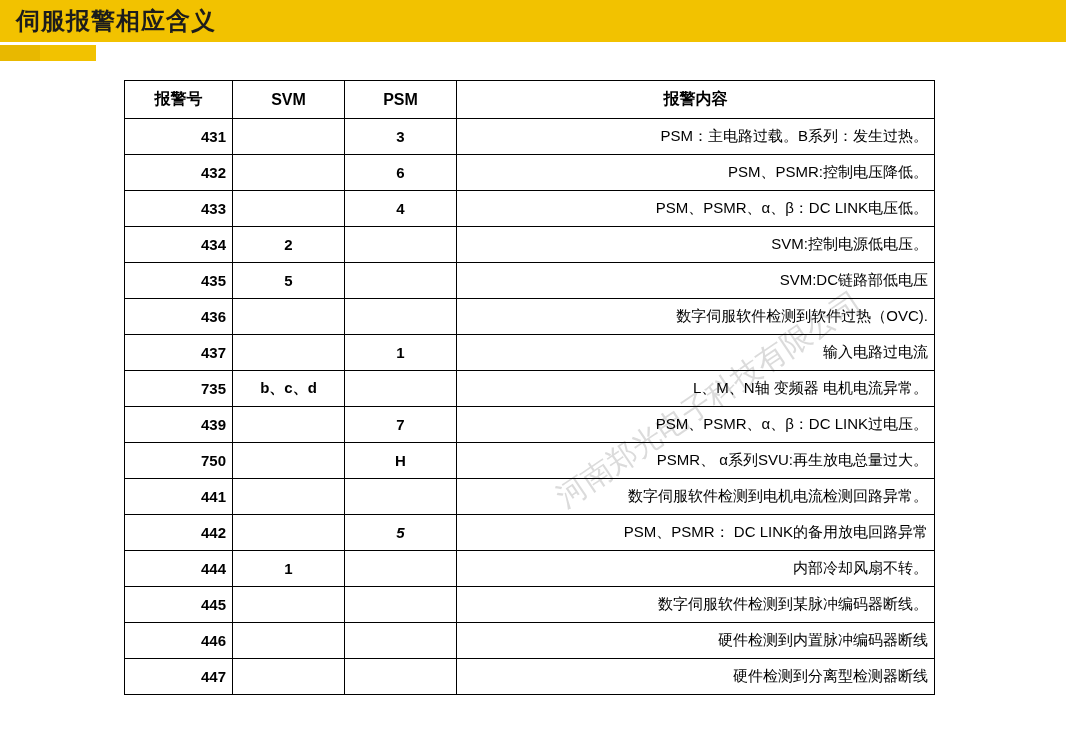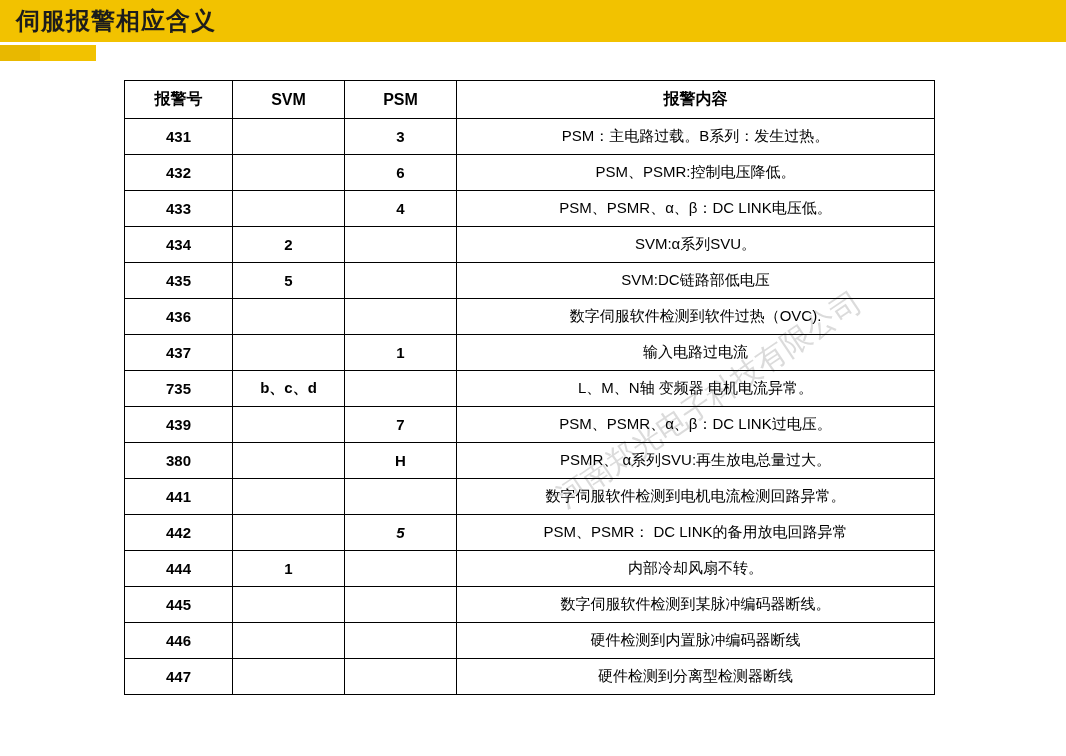--- a/index.html
+++ b/index.html
@@ -110,31 +110,31 @@
     height: 35px;
     vertical-align: middle;
   }
   table.alarm thead th {
     height: 37px;
     font-weight: 700;
     text-align: center;
     font-size: 16px;
   }
   td.num {
-    text-align: center;
+    text-align: right;
     font-weight: 700;
     font-size: 15px;
   }
   td.svm, td.psm {
     text-align: center;
     font-weight: 700;
     font-size: 15px;
   }
   td.content {
-    text-align: center;
+    text-align: right;
     padding-left: 10px;
     font-size: 15px;
     white-space: nowrap;
   }
   td.italic-mark { font-style: italic; }
 </style>
 </head>
 <body>
 
 <div class="header-band"></div>
@@ -179,21 +179,21 @@
         <tr>
           <td class="num">433</td>
           <td class="svm"></td>
           <td class="psm">4</td>
           <td class="content">PSM、PSMR、α、β：DC LINK电压低。</td>
         </tr>
         <tr>
           <td class="num">434</td>
           <td class="svm">2</td>
           <td class="psm"></td>
-          <td class="content">SVM:α系列SVU。</td>
+          <td class="content">SVM:控制电源低电压。</td>
         </tr>
         <tr>
           <td class="num">435</td>
           <td class="svm">5</td>
           <td class="psm"></td>
           <td class="content">SVM:DC链路部低电压</td>
         </tr>
         <tr>
           <td class="num">436</td>
           <td class="svm"></td>
@@ -212,21 +212,21 @@
           <td class="psm"></td>
           <td class="content">L、M、N轴 变频器 电机电流异常。</td>
         </tr>
         <tr>
           <td class="num">439</td>
           <td class="svm"></td>
           <td class="psm">7</td>
           <td class="content">PSM、PSMR、α、β：DC LINK过电压。</td>
         </tr>
         <tr>
-          <td class="num">380</td>
+          <td class="num">750</td>
           <td class="svm"></td>
           <td class="psm">H</td>
           <td class="content">PSMR、 α系列SVU:再生放电总量过大。</td>
         </tr>
         <tr>
           <td class="num">441</td>
           <td class="svm"></td>
           <td class="psm"></td>
           <td class="content">数字伺服软件检测到电机电流检测回路异常。</td>
         </tr>

